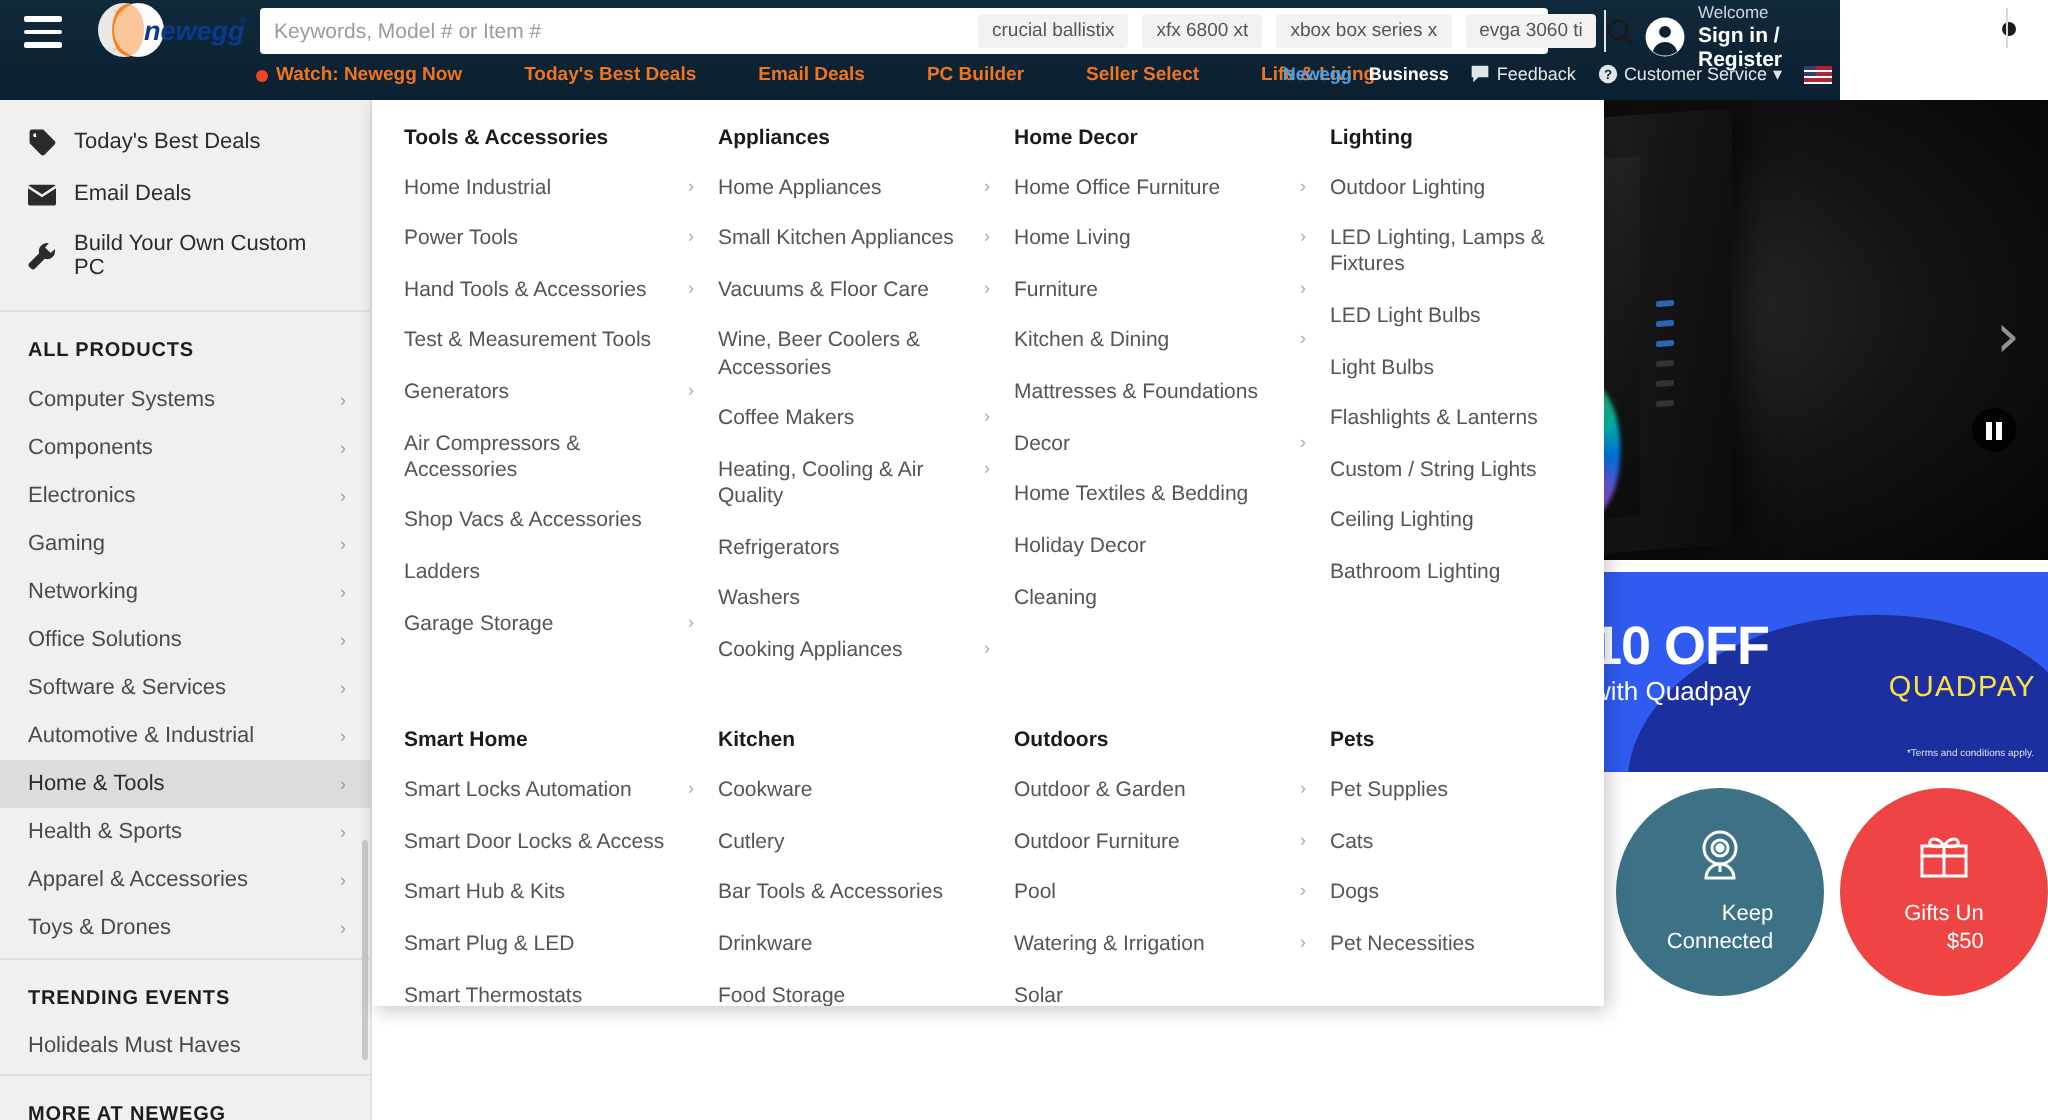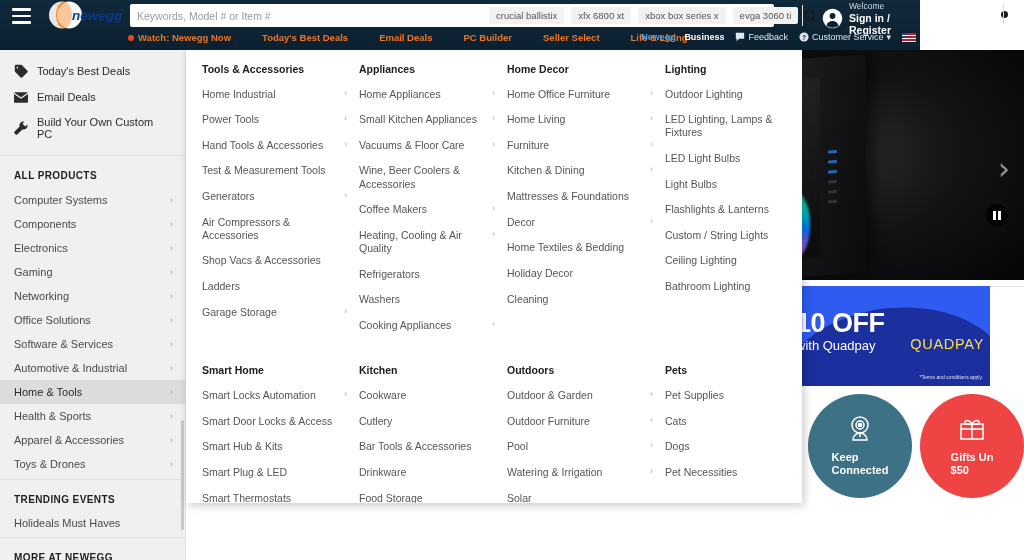--- a/index.html
+++ b/index.html
@@ -194,21 +194,21 @@
   }
   .hero-pause {
     position: absolute; right: 16px; top: 154px;
     width: 22px; height: 22px; border-radius: 50%;
     background: rgba(0,0,0,.78);
     display: flex; align-items: center; justify-content: center; gap: 2px; cursor: pointer;
   }
   .hero-pause i { width: 3px; height: 9px; background: #fff; display:block; }
 
   .banner {
-    position: relative; margin-top: 6px; width: 188px; height: 100px;
+    position: relative; margin-top: 6px; width: 222px; height: 100px;
     background: #2f5bf0; overflow: hidden; cursor: pointer;
   }
   .banner .swoosh {
     position: absolute; right: -18px; bottom: -44px; width: 230px; height: 122px;
     background: #1b2f9e; border-radius: 56% 56% 0 0 / 70% 70% 0 0;
     transform: rotate(-6deg);
   }
   .banner .off {
     position: absolute; left: -6px; top: 22px;
     color: #fff; font-size: 27px; font-weight: bold; letter-spacing: -.5px;
@@ -223,21 +223,21 @@
   }
   .banner .terms {
     position: absolute; right: 7px; bottom: 6px;
     color: rgba(255,255,255,.85); font-size: 5px;
   }
 
   .tiles { position: relative; margin-top: 8px; display: flex; gap: 8px; padding-left: 6px;}
   .tile {
     width: 108px; height: 104px; border-radius: 50%;
     display: flex; flex-direction: column; align-items: center; justify-content: center;
-    color: #fff; font-size: 11px; font-weight: bold; text-align: left; line-height: 1.25;
+    color: #fff; font-size: 11px; font-weight: normal; text-align: right; line-height: 1.25;
     cursor: pointer; overflow:hidden;
   }
   .tile.teal { background: #3c7186; }
   .tile.orange { background: #ef4444; }
   .tile .tile-icon { margin-bottom: 5px; }
   .tile .tile-label { white-space: pre-line; }
   .rail-divider { position:absolute; left:0; top:236px; width:222px; height:1px; background:#e8e8e8;}
 
   .canvas-bg { position:absolute; left:186px; top:503px; width: 838px; height: 57px; background:#fff;}
 </style>

